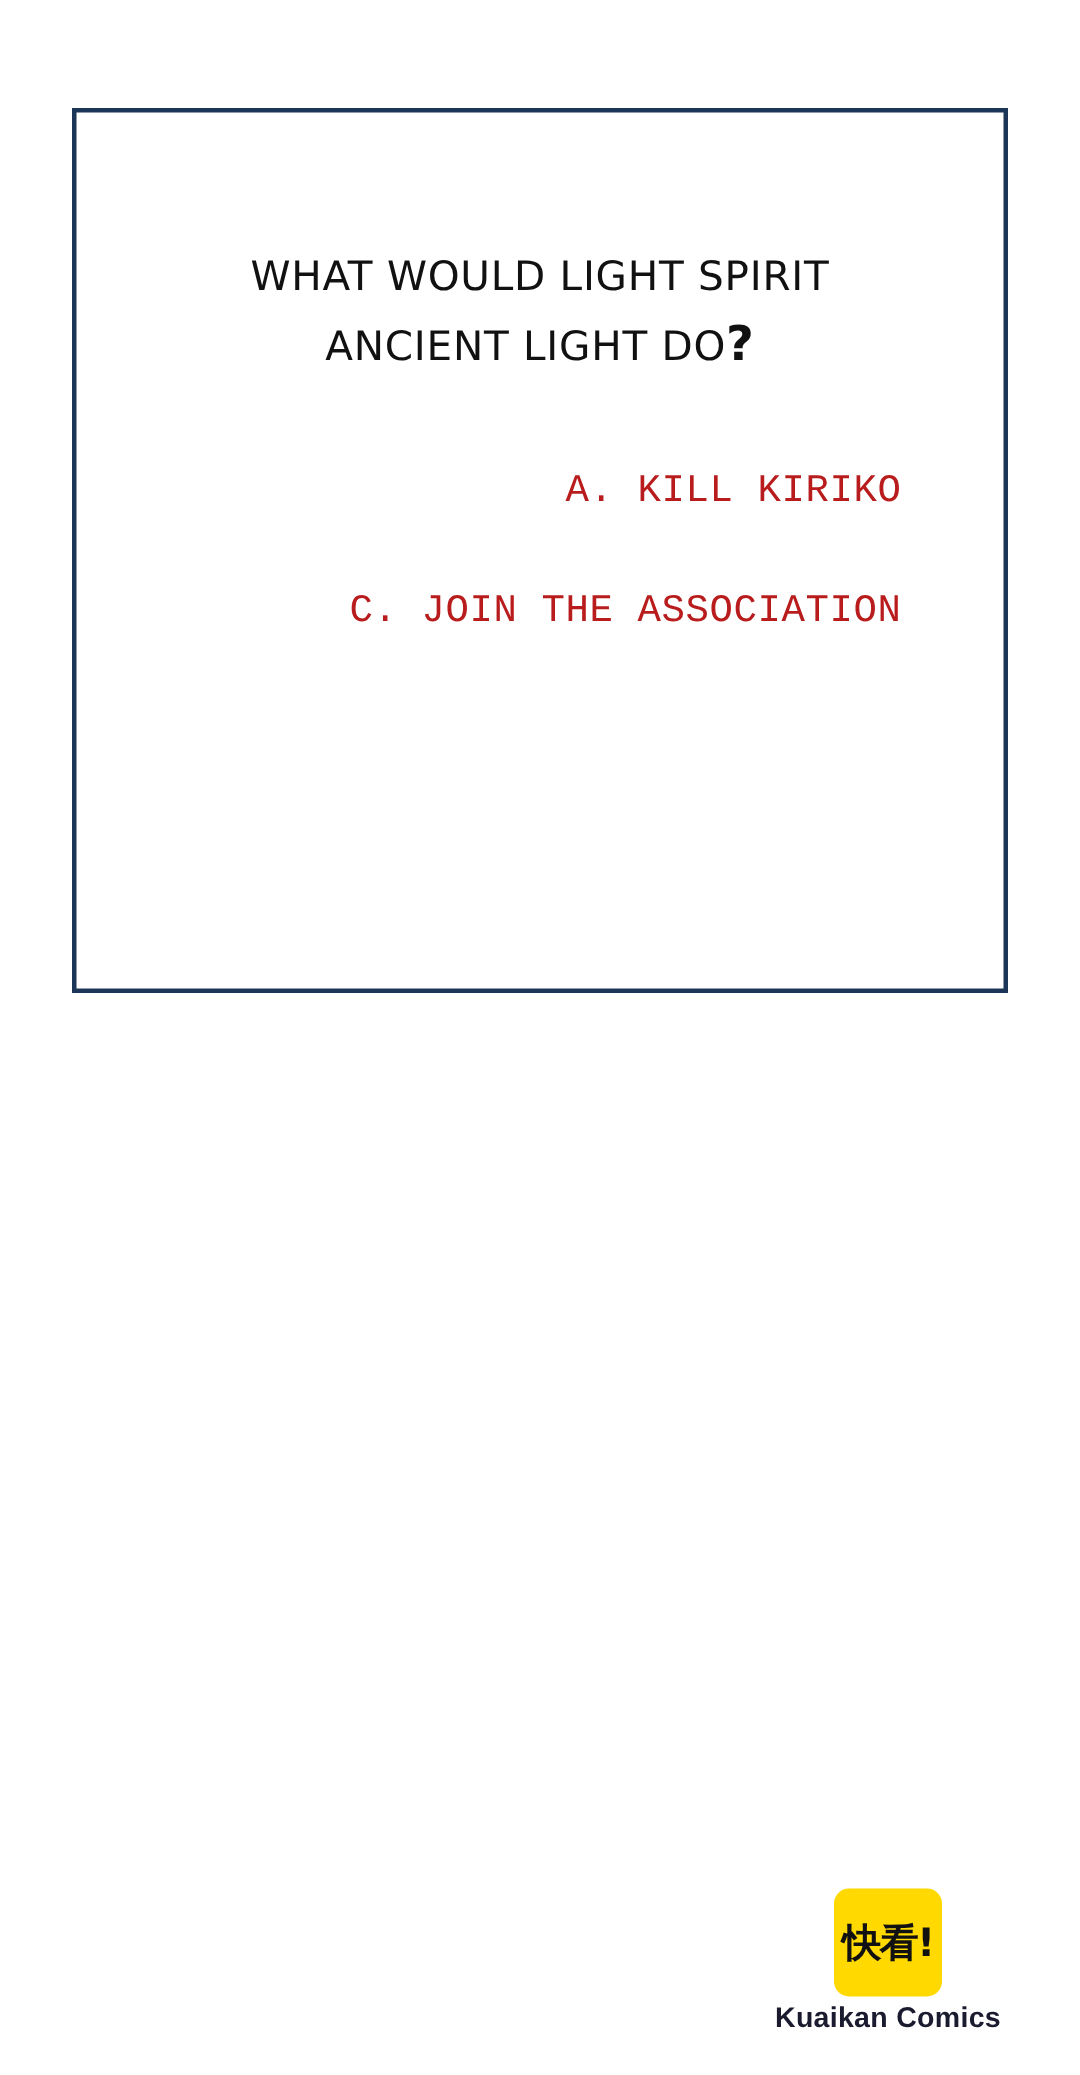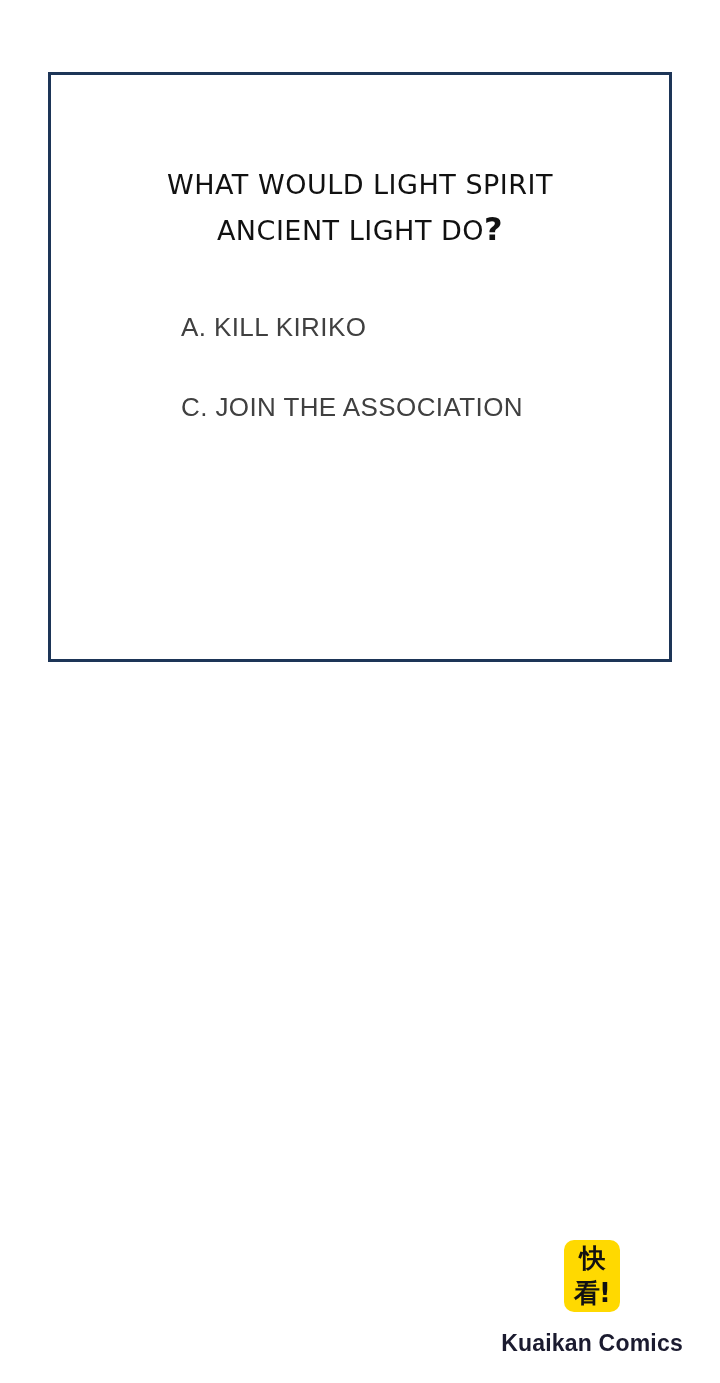--- a/index.html
+++ b/index.html
@@ -53,65 +53,66 @@
     font-weight: 600;
   }
 
   .options {
     position: absolute;
     left: 130px;
     right: 40px;
     top: 232px;
   }
   .option {
-    font-family: Liberation Sans, sans-serif;
+    font-family: Liberation Mono, monospace;
     font-size: 26px;
     line-height: 40px;
     letter-spacing: 0.4px;
-    color: #404040;
+    color: #b91c1c;
     font-weight: 500;
     margin-bottom: 40px;
     max-width: 420px;
+    text-align: right;
   }
   .option:last-child {
     margin-bottom: 0;
   }
 
   
   .brand {
     position: absolute;
     right: 28px;
     bottom: 26px;
     width: 200px;
     text-align: center;
   }
   .brand-logo {
-    width: 56px;
+    width: 72px;
     height: 72px;
     background: #ffd900;
     border-radius: 10px;
-    margin: 0 auto 18px auto;
+    margin: 0 auto 4px auto;
     position: relative;
     display: block;
   }
   .brand-logo .glyphs {
     position: absolute;
     inset: 0;
     display: flex;
     align-items: center;
     justify-content: center;
     font-family: "DejaVu Sans", sans-serif;
     font-size: 26px;
     font-weight: 700;
     color: #111111;
     letter-spacing: -1px;
   }
   .brand-name {
     font-family: "Liberation Sans", sans-serif;
-    font-size: 23px;
+    font-size: 19px;
     font-weight: 700;
     color: #1b1b2f;
     letter-spacing: 0.2px;
   }
 </style>
 </head>
 <body>
 
 <div class="page">
 

